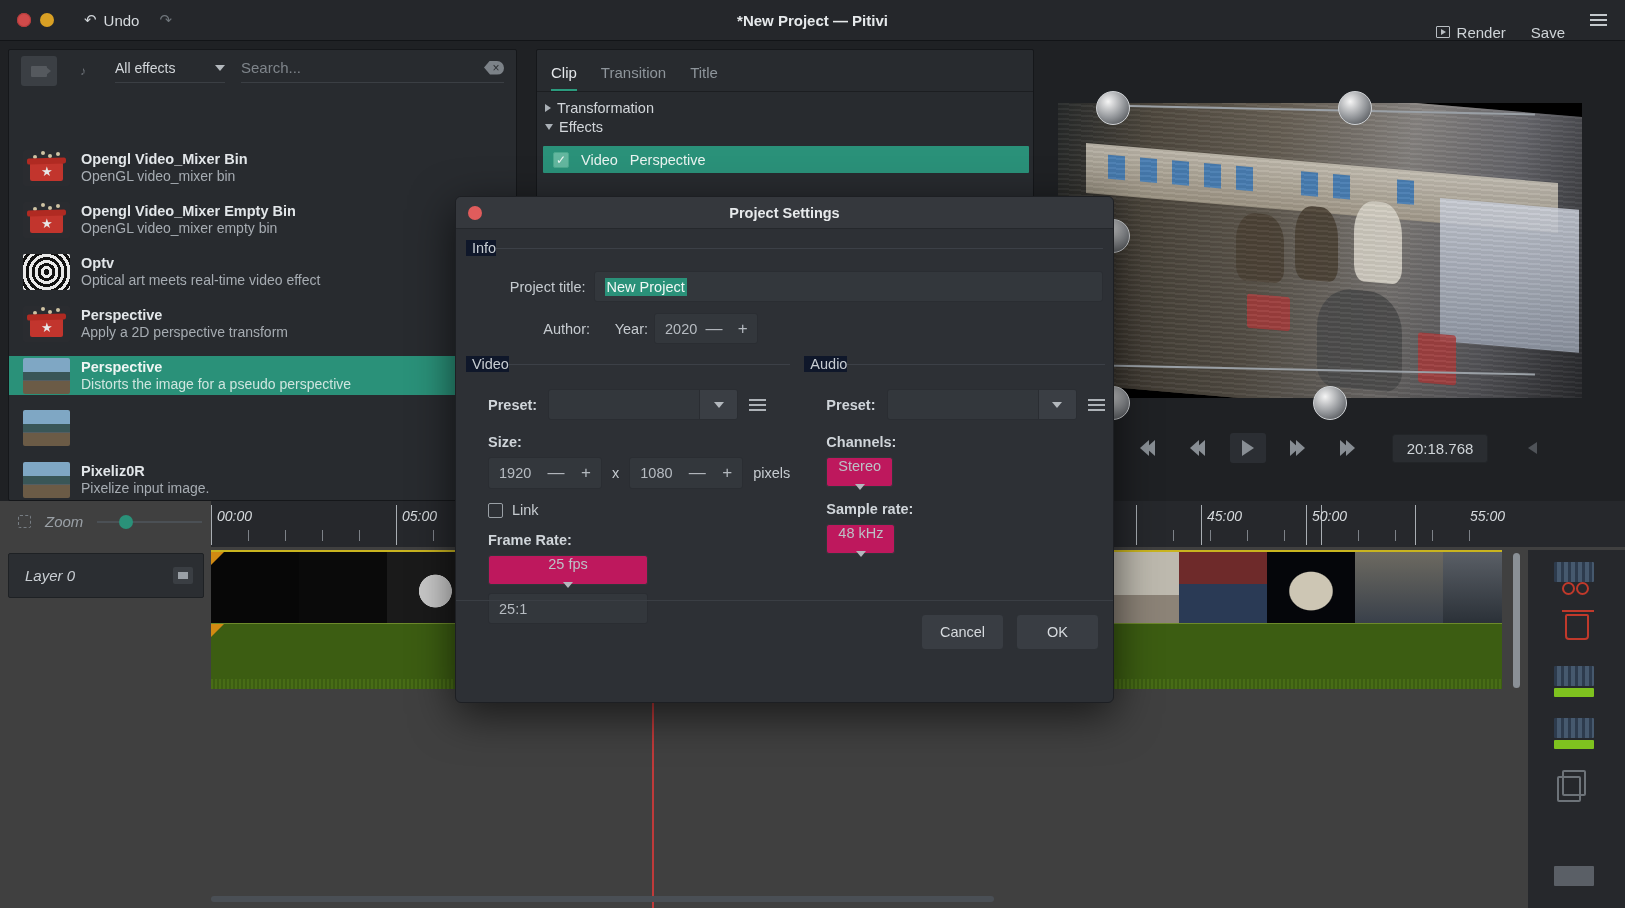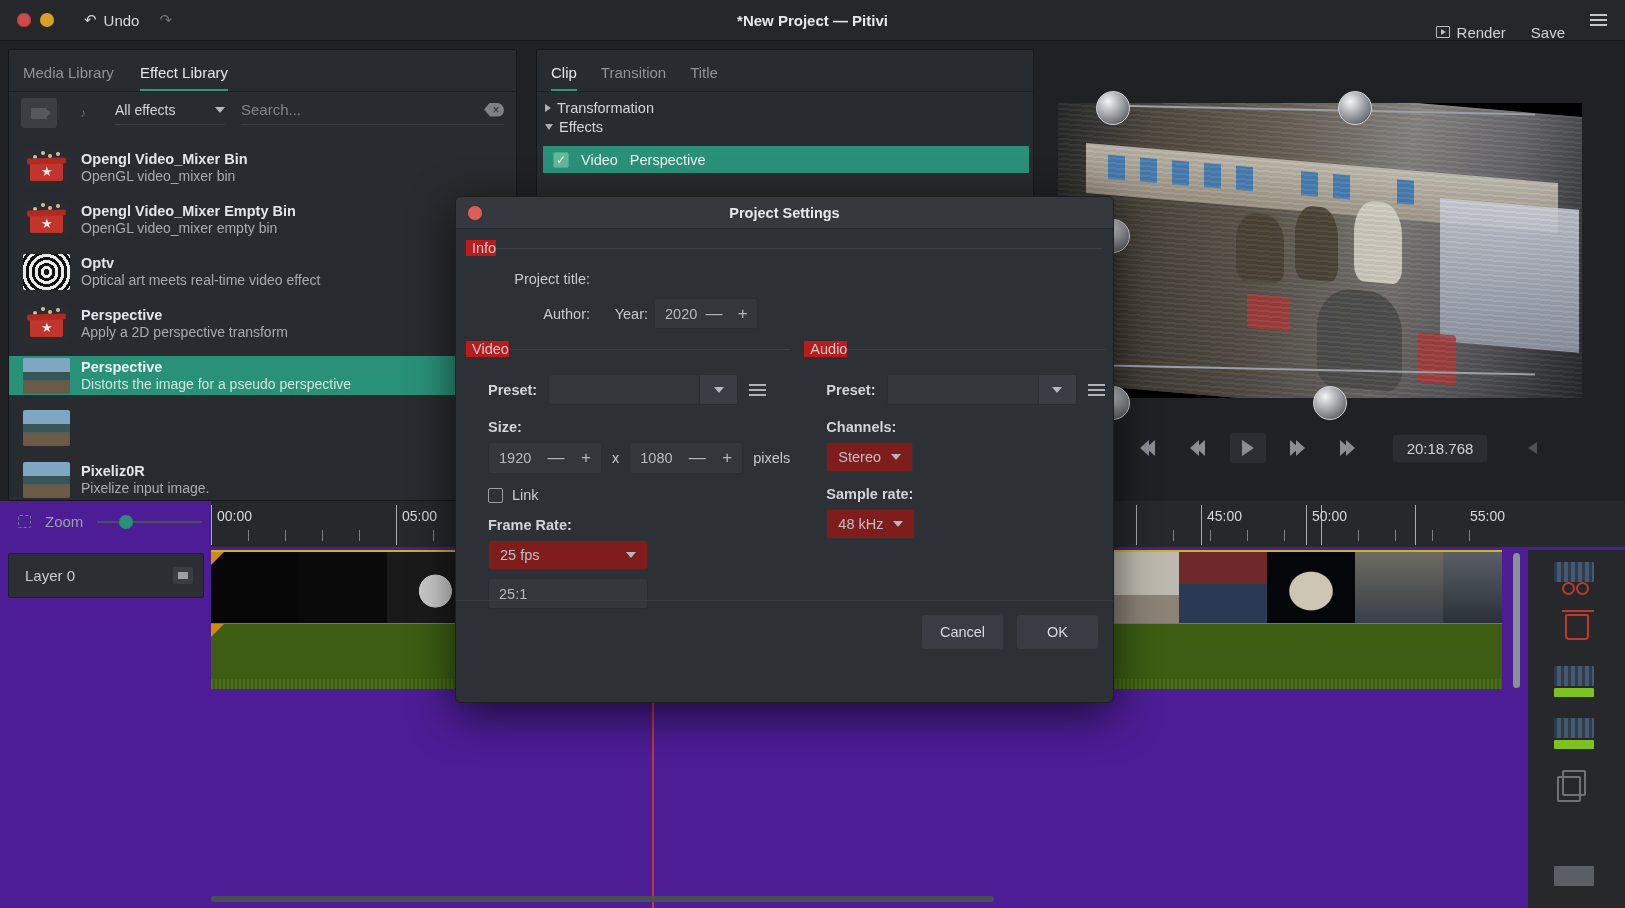--- a/index.html
+++ b/index.html
@@ -133,21 +133,21 @@
   .pbtn.mid { background:#2b2e33; }
   .tri { width:0;height:0;border-top:8px solid transparent;border-bottom:8px solid transparent; }
   .tri.r { border-left:12px solid #888e94; }
   .tri.l { border-right:12px solid #888e94; }
   .tcbox { background:#2a2d31; border:1px solid #222528; border-radius:3px; padding:5px 14px;
            font-size:15px; color:#cfd4d8; margin-left:12px; }
   .vol { margin-left:26px; display:flex; align-items:center; gap:4px; opacity:.5; }
   .volico { width:0;height:0;border-top:6px solid transparent;border-bottom:6px solid transparent;border-right:9px solid #80868c; }
 
   
-  .tl { position:absolute; left:0; top:501px; right:0; bottom:0; background:#4c1d95; }
+  .tl { position:absolute; left:0; top:501px; right:0; bottom:0; background:#404040;font-style:italic; }
   .tl-top { position:absolute; left:0; top:0; width:1625px; height:46px; }
   .zoomrow { position:absolute; left:18px; top:12px; display:flex; align-items:center; gap:14px; }
   .zicon { width:13px;height:13px;border:1.5px dashed #777d83; border-radius:2px; }
   .zlabel { font-size:15px; color:#9aa0a6; }
   .zslider { position:relative; width:105px; height:14px; display:flex; align-items:center; }
   .ztrack { width:100%; height:2px; background:#4b5055; }
   .zknob { position:absolute; left:22px; width:14px; height:14px; border-radius:50%; background:#2a9179; }
   .ruler { position:absolute; left:211px; top:0; right:0; height:46px; background:#26282c; }
   .rtick { position:absolute; top:4px; width:1px; background:#a9aeb3; }
   .rtick.maj { height:40px; }
@@ -192,21 +192,21 @@
     background:#2d3035; border-radius:6px; box-shadow:0 12px 44px rgba(0,0,0,.62);
     border:1px solid #1d1f23; overflow:hidden;
   }
   .mtitle { height:32px; background:#35383d; display:flex; align-items:center; justify-content:center;
             position:relative; border-bottom:1px solid #25282c; }
   .mtitle .t { font-size:14.5px; font-weight:bold; color:#e7eaec; }
   .mclose { position:absolute; left:12px; width:14px; height:14px; border-radius:50%; background:#e05c5c; }
   .mbody { position:relative; padding:10px 0 0 0; height:433px; }
 
   .fsgroup { position:relative; margin:0 10px; }
-  .fslabel { font-size:14.5px; color:#c8cdd2; padding-left:6px; background:#b91c1c; display:inline-block;
+  .fslabel { font-size:14.5px; color:#c8cdd2; padding-left:6px; background:#0f172a; display:inline-block;
              position:relative; z-index:2; }
   .fsline { position:absolute; left:0; right:0; top:9px; height:1px; background:#3c4047; z-index:1; }
   .fsinner { padding:14px 0 0 24px; }
 
   .frow { display:flex; align-items:center; margin-bottom:11px; }
   .flab { font-size:14.5px; color:#c6cbd0; text-align:right; }
   .fin { background:#33373c; border:1px solid #2a2d32; border-radius:3px; height:31px;
          display:flex; align-items:center; padding:0 10px; font-size:14.5px; color:#b6bbc1; }
   .hl { background:#2a9179; color:#f1f7f5; padding:1px 2px; }
   .spin { display:flex; align-items:center; gap:0; }
@@ -225,22 +225,22 @@
                   display:flex; align-items:center; justify-content:center; border-radius:0 2px 2px 0; }
   .menuico { display:flex; flex-direction:column; gap:3px; }
   .menuico span { width:17px; height:2px; background:#aeb3b8; display:block; }
   .sizerow { display:flex; align-items:center; gap:10px; margin-bottom:13px; }
   .numbox { background:#33373c; border:1px solid #2a2d32; border-radius:3px; height:32px;
             display:flex; align-items:center; }
   .numbox .v { width:52px; padding-left:10px; font-size:14.5px; color:#b6bbc1; }
   .xlab { font-size:14.5px; color:#c6cbd0; }
   .linkrow { display:flex; align-items:center; gap:9px; margin-bottom:14px; }
   .cbox { width:15px;height:15px;border:1.6px solid #9aa0a6; border-radius:2px; background:transparent; }
-  .smallcombo { height:30px; background:#7f1d1d; border:1px solid #31353a; border-radius:3px;
-                display:inline-flex; align-items:center; gap:10px; padding:0 11px; font-size:14.5px; color:#bcc1c6; }
+  .smallcombo { height:30px; background:#be185d; border:1px solid #31353a; border-radius:3px;
+                display:inline-flex; align-items:center; gap:10px; padding:0 11px; font-size:14.5px; color:#bcc1c6;flex-direction:column; }
   .plaintext { height:31px; background:#33373c; border:1px solid #2a2d32; border-radius:3px;
                display:flex; align-items:center; padding-left:10px; font-size:14.5px; color:#b6bbc1; }
   .mfooter { position:absolute; left:0; right:0; bottom:0; height:62px; border-top:1px solid #3a3e44;
              display:flex; align-items:center; justify-content:flex-end; gap:12px; padding-right:14px; }
   .dbtn { min-width:83px; height:36px; background:#393d43; border:1px solid #2d3035; border-radius:4px;
           display:flex; align-items:center; justify-content:center; font-size:14.5px; color:#d6dade; }
 </style>
 </head>
 <body>
 
@@ -267,24 +267,20 @@
       </div>
       <div class="burger">
           <span></span>
           <span></span>
           <span></span>
         </div>
     </div>
   </div>
 
   <div class="leftpanel">
-    <div class="tabs">
-      <div class="tab">Media Library</div>
-      <div class="tab active">Effect Library</div>
-    </div>
     <div class="efftoolbar">
       <div class="togbtn on">
         <span class="minivid"></span>
       </div>
       <div class="togbtn">
         <span class="miniaud">♪</span>
       </div>
       <div class="selwrap">
         <div class="selrow">
           <span class="sel-label">All effects</span>
@@ -598,20 +594,23 @@
     </div>
 
     <div class="mbody">
 
       <div class="fsgroup">
         <div class="fsline"></div>
         <span class="fslabel">Info</span>
         <div class="fsinner">
           <div class="frow">
             <div class="flab" style="width:100px">Project title:</div>
+            <div class="fin" style="width:532px;margin-left:8px">
+              <span class="hl">New Project</span>
+            </div>
           </div>
           <div class="frow">
             <div class="flab" style="width:100px">Author:</div>
             <div class="flab" style="width:46px;margin-left:12px">Year:</div>
             <div class="fin spin" style="width:104px;margin-left:6px;padding:0">
               <span style="padding-left:10px;width:46px">2020</span>
               <span class="spinbtn">—</span>
               <span class="spinbtn">+</span>
             </div>
           </div>

